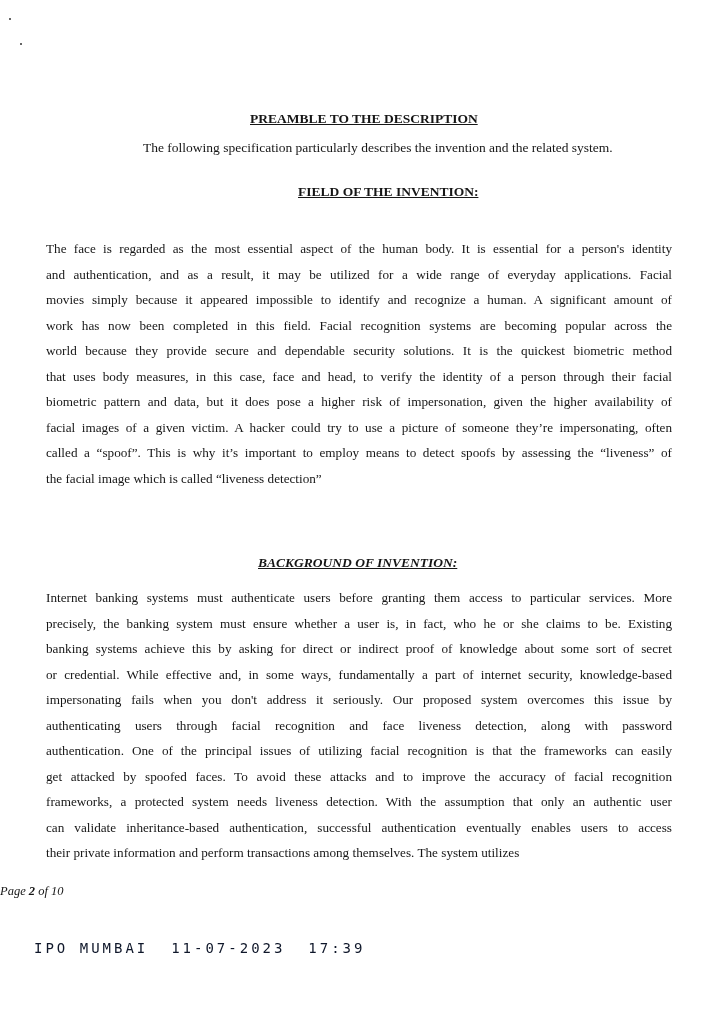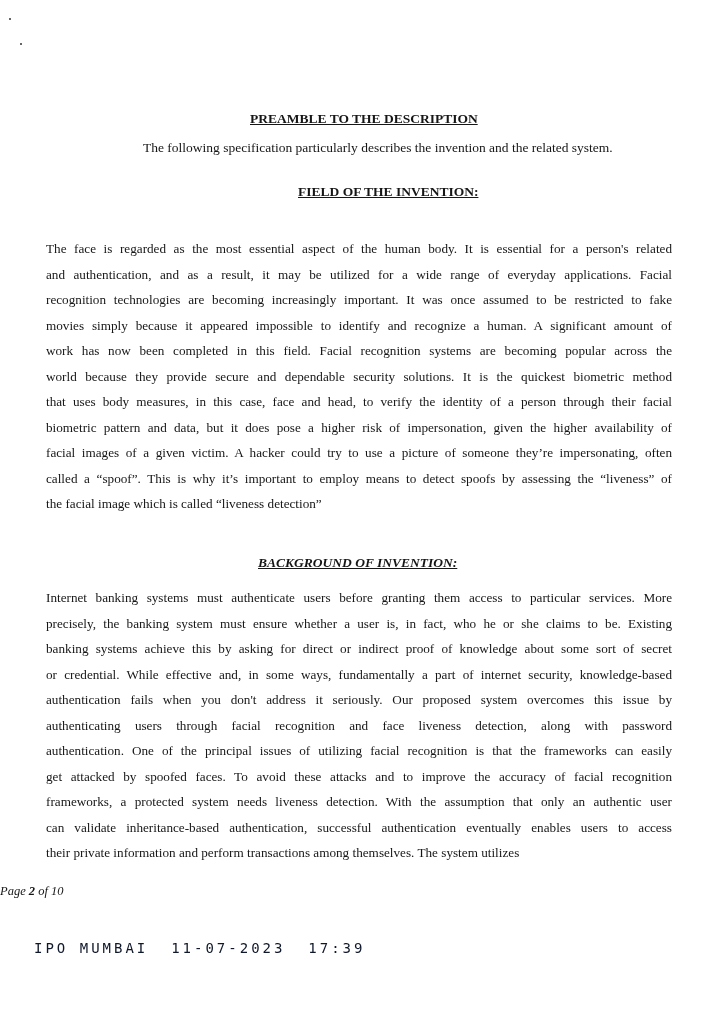--- a/index.html
+++ b/index.html
@@ -21,41 +21,40 @@
 <div class="page">
   <span class="speck" style="left:9px;top:18px;"></span>
   <span class="speck" style="left:20px;top:43px;"></span>
 
   <div class="heading" style="top:111px; padding-left:250px; width:auto;">PREAMBLE TO THE DESCRIPTION</div>
   <div class="center-text" style="top:140px; padding-left:143px; text-align:center; width:auto;">The following specification particularly describes the invention and the related system.</div>
 
   <div class="heading" style="top:184px; padding-left:298px; width:auto;">FIELD OF THE INVENTION:</div>
 
   <div class="para" style="top:236px;">
-    <span class="line">The face is regarded as the most essential aspect of the human body. It is essential for a person's related</span>
+    <span class="line">The face is regarded as the most essential aspect of the human body. It is essential for a person's identity</span>
     <span class="line">and authentication, and as a result, it may be utilized for a wide range of everyday applications. Facial</span>
-    <span class="line">recognition technologies are becoming increasingly important. It was once assumed to be restricted to fake</span>
     <span class="line">movies simply because it appeared impossible to identify and recognize a human. A significant amount of</span>
     <span class="line">work has now been completed in this field. Facial recognition systems are becoming popular across the</span>
     <span class="line">world because they provide secure and dependable security solutions. It is the quickest biometric method</span>
     <span class="line">that uses body measures, in this case, face and head, to verify the identity of a person through their facial</span>
     <span class="line">biometric pattern and data, but it does pose a higher risk of impersonation, given the higher availability of</span>
     <span class="line">facial images of a given victim. A hacker could try to use a picture of someone they’re impersonating, often</span>
     <span class="line">called a “spoof”. This is why it’s important to employ means to detect spoofs by assessing the “liveness” of</span>
     <span class="line last">the facial image which is called “liveness detection”</span>
   </div>
 
   <div class="heading" style="top:555px; padding-left:258px; width:auto;font-style:italic;">BACKGROUND OF INVENTION:</div>
 
   <div class="para" style="top:585px;">
     <span class="line">Internet banking systems must authenticate users before granting them access to particular services. More</span>
     <span class="line">precisely, the banking system must ensure whether a user is, in fact, who he or she claims to be. Existing</span>
     <span class="line">banking systems achieve this by asking for direct or indirect proof of knowledge about some sort of secret</span>
     <span class="line">or credential. While effective and, in some ways, fundamentally a part of internet security, knowledge-based</span>
-    <span class="line">authentication fails when you don't address it seriously. Our proposed system overcomes this issue by</span>
+    <span class="line">impersonating fails when you don't address it seriously. Our proposed system overcomes this issue by</span>
     <span class="line">authenticating users through facial recognition and face liveness detection, along with password</span>
     <span class="line">authentication. One of the principal issues of utilizing facial recognition is that the frameworks can easily</span>
     <span class="line">get attacked by spoofed faces. To avoid these attacks and to improve the accuracy of facial recognition</span>
     <span class="line">frameworks, a protected system needs liveness detection. With the assumption that only an authentic user</span>
     <span class="line">can validate inheritance-based authentication, successful authentication eventually enables users to access</span>
     <span class="line last">their private information and perform transactions among themselves. The system utilizes</span>
   </div>
 
   <div class="footer"><span>Page </span><b>2</b><span> of 10</span></div>
 

